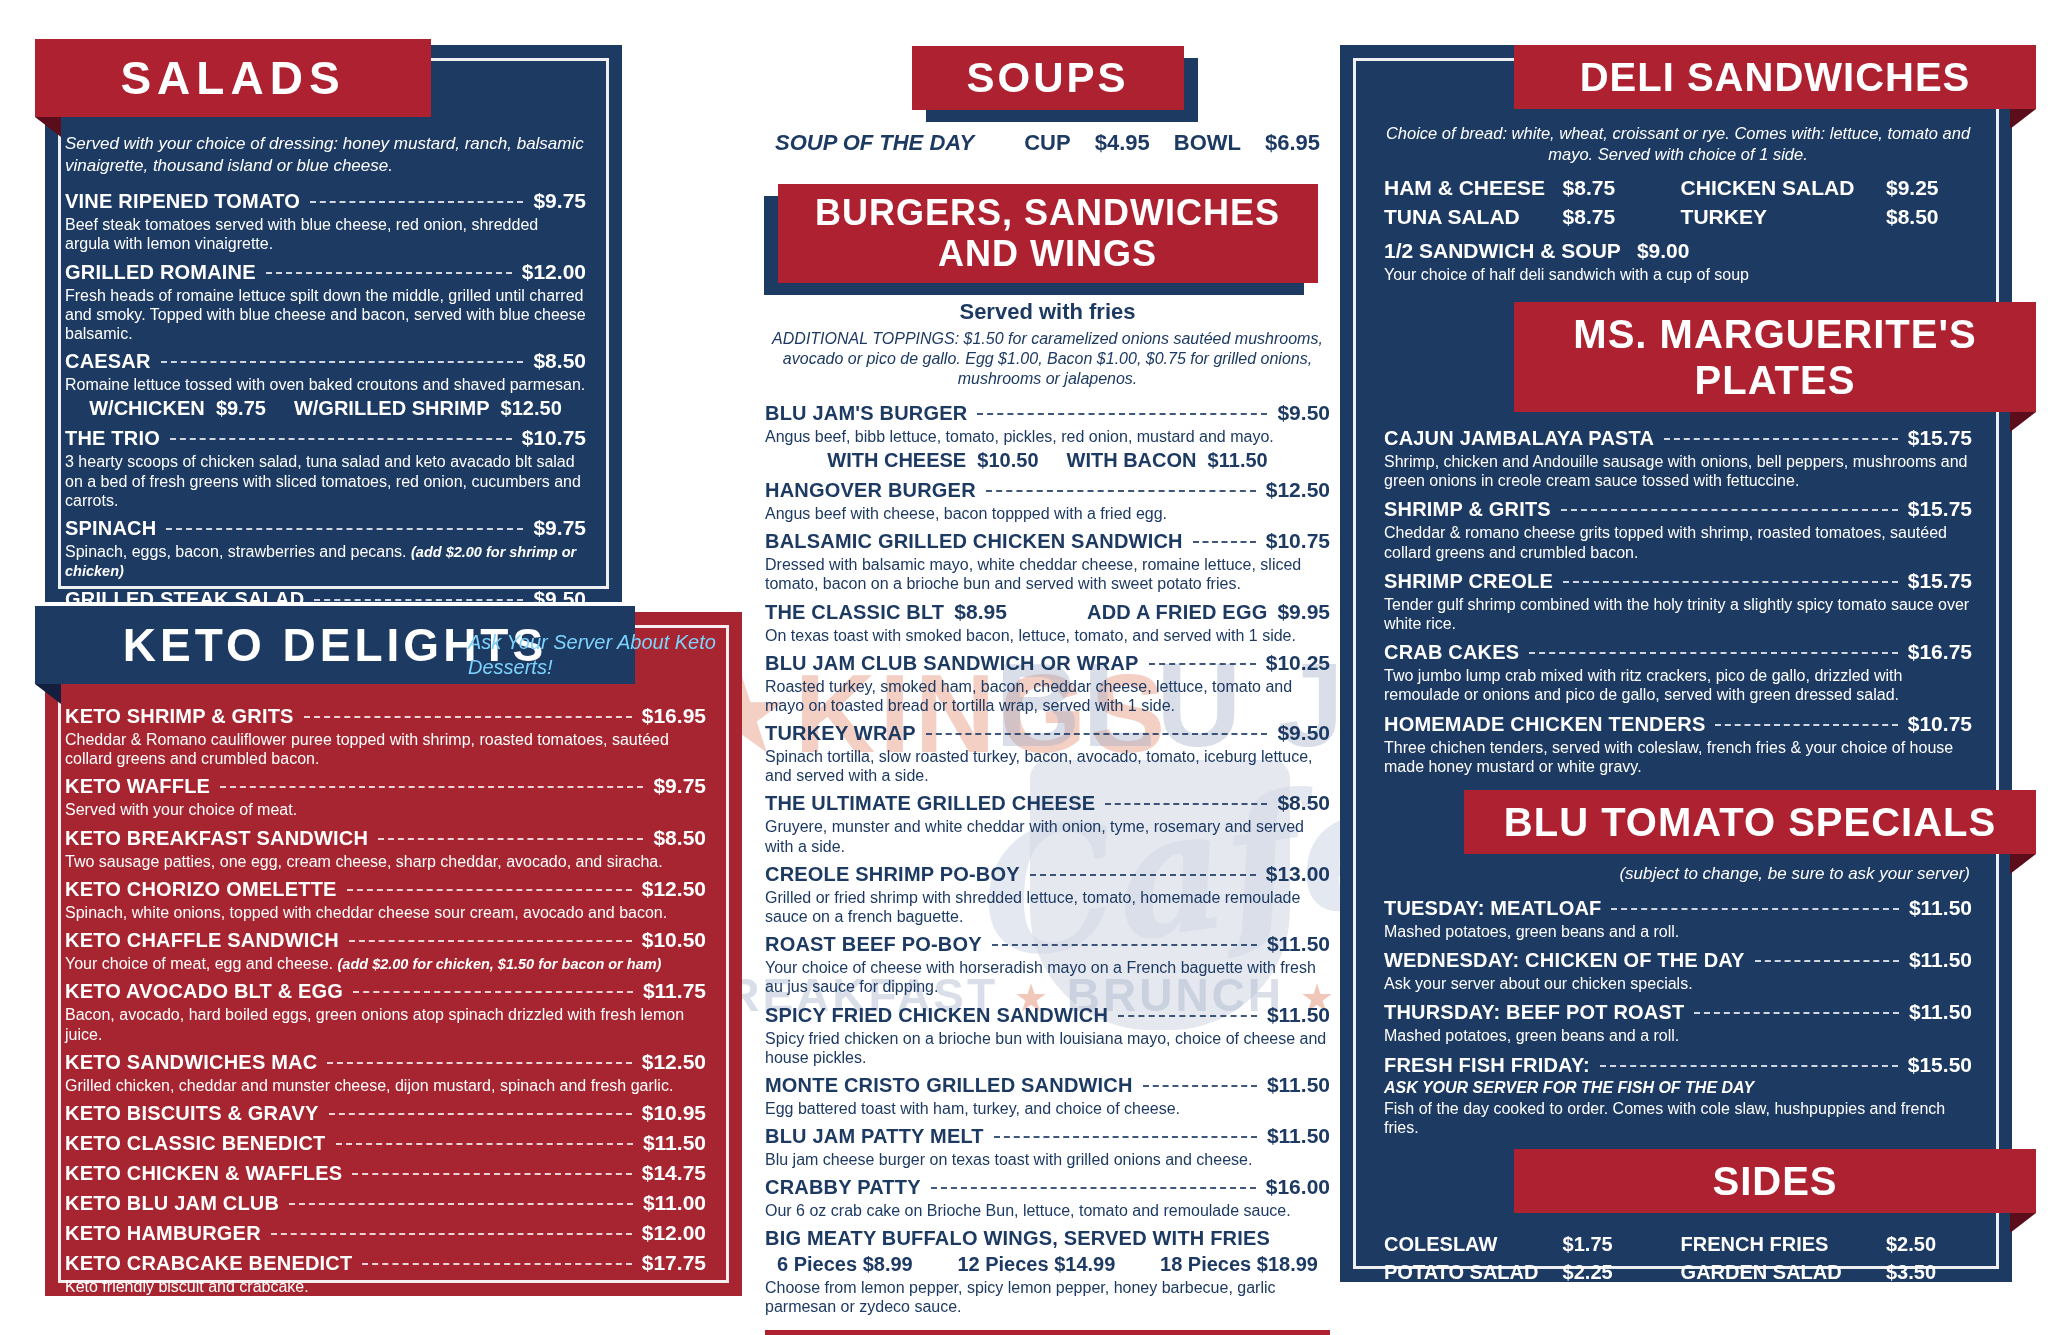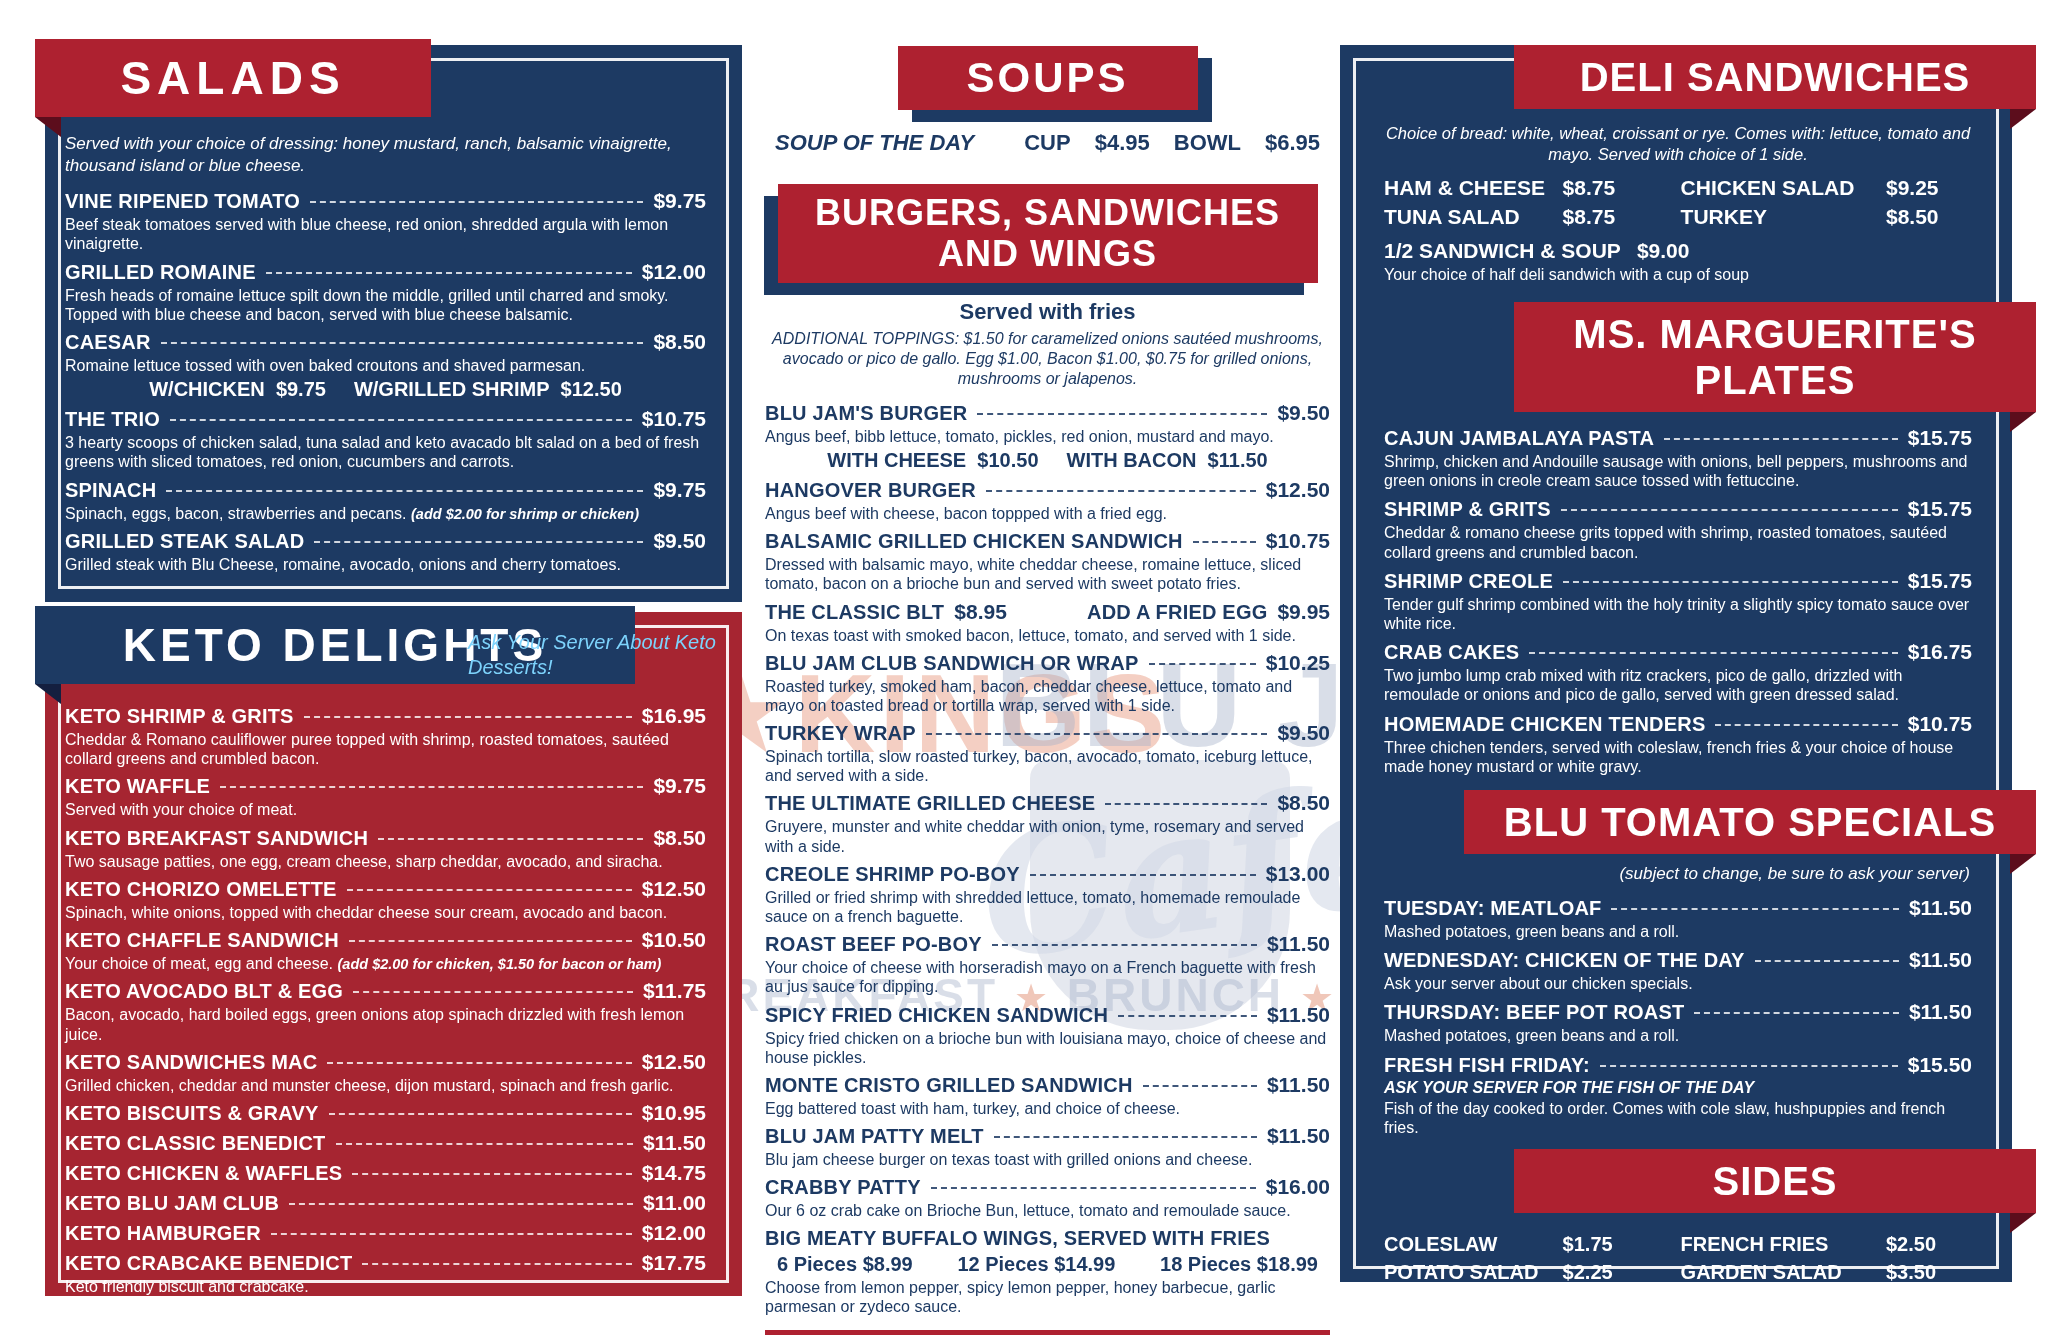--- a/index.html
+++ b/index.html
@@ -5,21 +5,21 @@
   :root{
     --navy:#1d3a63; --red:#ae2130; --keto-red:#a62531;
     --fold-red:#5c0d1c; --fold-navy:#141f3f; --wm-gray:rgba(165,177,199,.42);
   }
   *{margin:0;padding:0;box-sizing:border-box;}
   body{width:2048px;height:1335px;position:relative;overflow:hidden;background:#fff;
        font-family:"Liberation Sans","DejaVu Sans",sans-serif;color:var(--navy);}
   .panel{position:absolute;}
   .panel .inner{position:absolute;inset:13px;border:3px solid rgba(255,255,255,.92);pointer-events:none;}
   
-  #salads-panel{left:45px;top:45px;width:697px;height:557px;background:var(--navy);color:#fff;}
+  #salads-panel{left:45px;top:45px;width:577px;height:557px;background:var(--navy);color:#fff;}
   #keto-panel{left:45px;top:612px;width:697px;height:684px;background:var(--keto-red);color:#fff;}
   .ribbon-l{position:absolute;left:-10px;top:-6px;height:78px;display:flex;align-items:center;justify-content:center;
             font-weight:800;font-size:46px;letter-spacing:6px;color:#fff;z-index:2;}
   .ribbon-l .fold{position:absolute;left:0;top:100%;width:0;height:0;
                   border-top:20px solid var(--fold-red);border-left:26px solid transparent;}
   #salads-ribbon{width:396px;background:var(--red);}
   #keto-ribbon{width:600px;background:var(--navy);letter-spacing:4px;}
   #keto-ribbon .fold{border-top-color:var(--fold-navy);}
   .keto-aside{position:absolute;right:24px;top:18px;width:250px;font-style:italic;font-size:20px;line-height:1.25;
               color:#7dd3fc;z-index:2;}
@@ -30,21 +30,21 @@
   .row{display:flex;align-items:baseline;gap:10px;}
   .row .name{font-weight:800;font-size:20px;letter-spacing:.2px;white-space:nowrap;}
   .row .leader{flex:1;border-bottom:2px dashed rgba(255,255,255,.8);transform:translateY(-5px);min-width:18px;}
   .row .price{font-weight:800;font-size:21px;white-space:nowrap;}
   .desc{font-size:16px;line-height:1.2;margin-top:2px;}
   .note{font-size:14.5px;font-weight:700;font-style:italic;}
   .subline{display:flex;justify-content:center;gap:28px;font-weight:800;font-size:20px;margin-top:3px;}
   
   #middle{position:absolute;left:765px;top:40px;width:565px;z-index:1;color:var(--navy);}
   .hdr-block{display:block;background:var(--red);color:#fff;font-weight:800;text-align:center;}
-  #soups-hdr{width:300px;margin:6px auto 0;padding:8px 0;font-size:42px;letter-spacing:3px;
+  #soups-hdr{width:272px;margin:6px auto 0;padding:8px 0;font-size:42px;letter-spacing:3px;
              box-shadow:14px 12px 0 var(--navy);}
   #burgers-hdr{width:540px;margin:28px auto 0;padding:8px 6px;font-size:36px;line-height:1.15;letter-spacing:1px;
                box-shadow:-14px 12px 0 var(--navy);}
   .soup-line{display:flex;justify-content:center;align-items:baseline;gap:24px;margin-top:20px;}
   .soup-line .lbl{font-style:italic;font-weight:800;font-size:22px;margin-right:26px;}
   .soup-line b{font-weight:800;font-size:22px;}
   .served{font-weight:600;font-size:22px;text-align:center;margin-top:16px;}
   .toppings{font-style:italic;font-size:16px;line-height:1.25;text-align:center;margin-top:4px;}
   #middle .mi .leader{border-bottom-color:rgba(29,58,99,.85);}
   #middle .items{margin-top:12px;text-align:left;}

